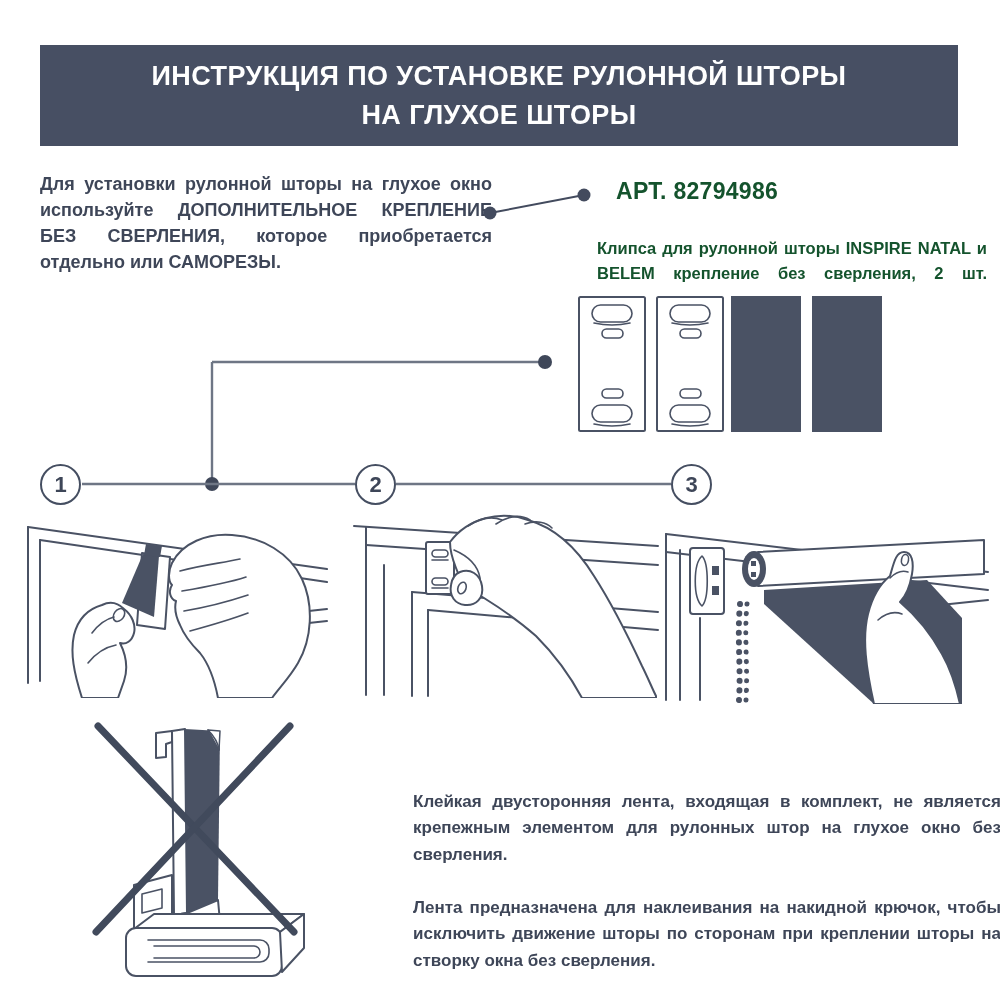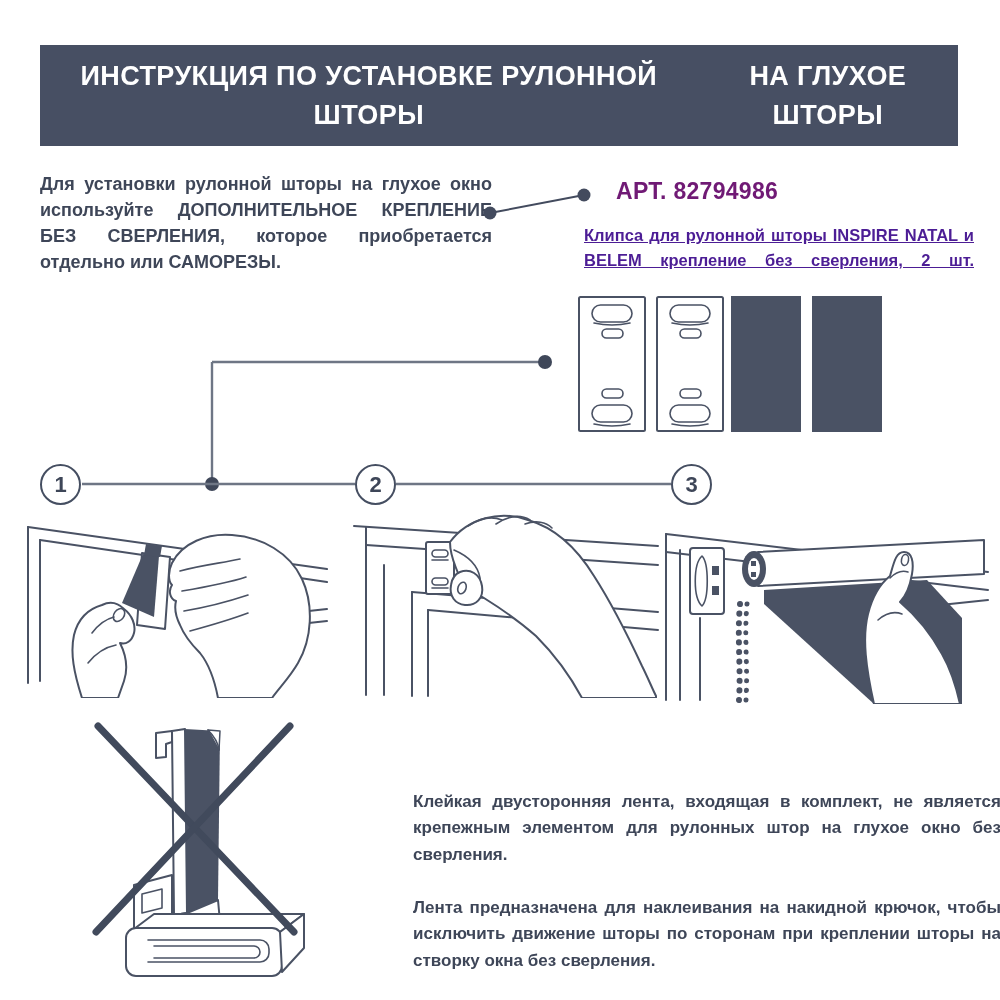--- a/index.html
+++ b/index.html
@@ -4,36 +4,36 @@
 <style>
   html,body{margin:0;padding:0;background:#ffffff;}
   .canvas{
     position:relative;width:1000px;height:1000px;background:#ffffff;
     font-family:"Liberation Sans",sans-serif;color:#3e4658;overflow:hidden;
   }
   .abs{position:absolute;}
   
   .banner{
     left:40px;top:45px;width:918px;height:101px;background:#474f63;
-    color:#ffffff;display:flex;flex-direction:row;justify-content:center;
+    color:#ffffff;display:flex;flex-direction:column;justify-content:center;
     align-items:center;text-align:center;font-weight:700;font-size:27px;
     line-height:1.42;letter-spacing:.4px;
   }
   
   .intro{
     left:40px;top:172px;width:452px;margin:0;font-size:18px;font-weight:700;
     line-height:1.44;text-align:justify;text-align-last:left;color:#3e4658;
   }
   .art{
     left:616px;top:178px;font-size:23px;font-weight:700;letter-spacing:.3px;
-    color:#701a75;white-space:nowrap;
+    color:#14532d;white-space:nowrap;
   }
   .pdesc{
-    left:580px;top:219px;width:390px;margin:4px;font-size:16.5px;font-weight:700;
-    line-height:1.5;text-align:justify;text-align-last:justify;color:#4c1d95;text-decoration:underline;
+    left:580px;top:219px;width:390px;margin:17px;font-size:16.5px;font-weight:700;
+    line-height:1.5;text-align:justify;text-align-last:justify;color:#14532d;
   }
   .warn{
     left:413px;width:588px;margin:0;font-size:17px;font-weight:700;
     line-height:1.55;text-align:justify;text-align-last:left;color:#3e4658;
   }
   .warn1{top:789px;}
   .warn2{top:895px;}
   
   .step-circle{
     width:41px;height:41px;border:2.5px solid #454e61;border-radius:50%;

